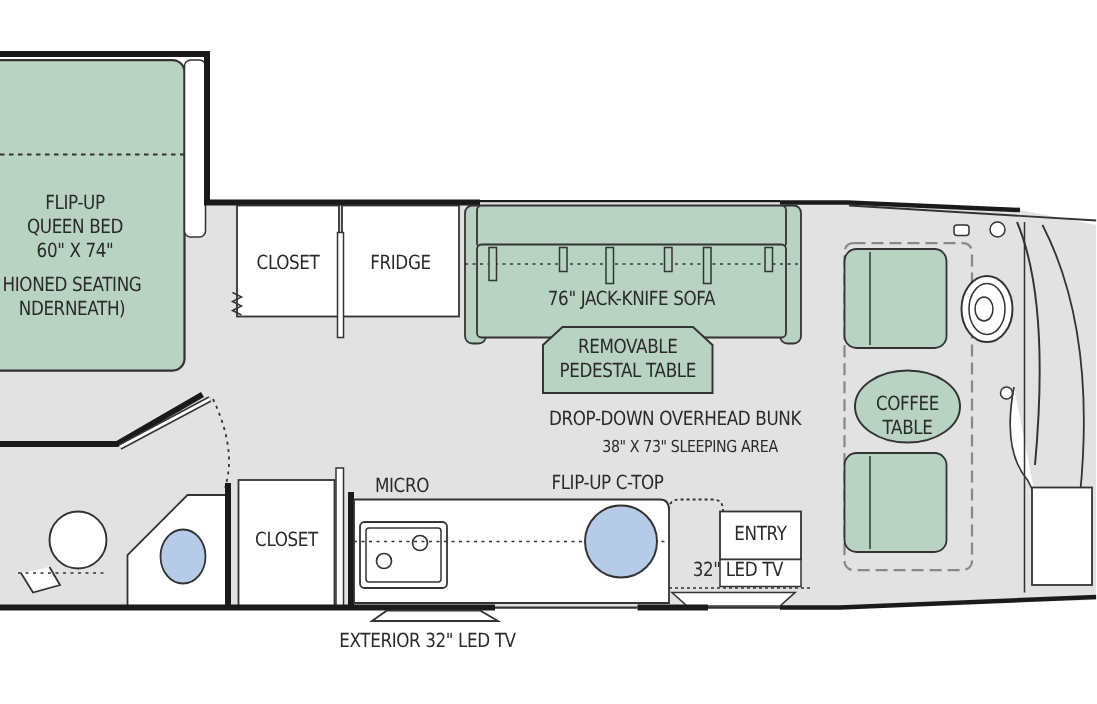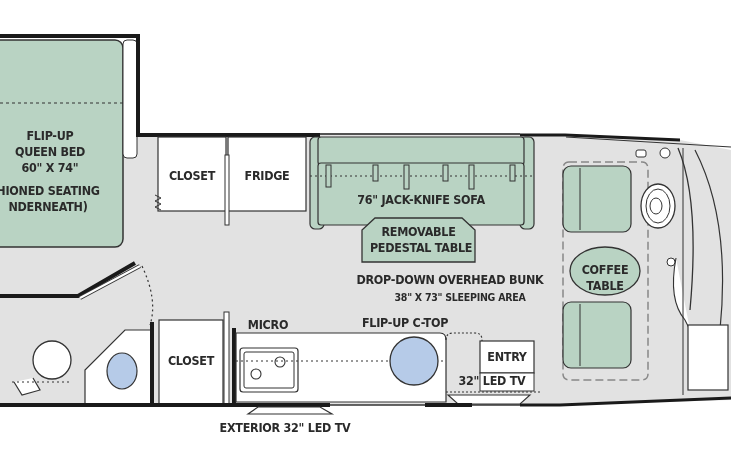--- a/index.html
+++ b/index.html
@@ -1,16 +1,16 @@
 <!DOCTYPE html>
 <html><head>
 <meta charset="utf-8">
 <style>
   html,body{margin:0;padding:0;background:#fff;}
-  #stage{position:relative;width:731px;height:469px;overflow:hidden;background:#fff;font-family:"DejaVu Sans Condensed","DejaVu Sans",sans-serif;font-weight:bold;}
+  #stage{position:relative;width:731px;height:469px;overflow:hidden;background:#fff;font-family:"DejaVu Sans Condensed","DejaVu Sans",sans-serif;}
   svg{position:absolute;left:0;top:0;}
   .lbl{position:absolute;font-family:"DejaVu Sans",sans-serif;font-size:13px;color:#2a2a2a;text-align:center;line-height:16px;letter-spacing:-0.3px;white-space:nowrap;transform:scaleX(0.86);transform-origin:center;}
 </style>
 </head>
 <body>
 
 <div id="stage">
 <svg width="731" height="469" viewBox="0 0 731 469">
 
   <path d="M0 36 L138 36 L138 135 L560 135 L680 140 L731 150 L731 400 L560 405 L0 405 Z" fill="#e2e2e2"></path>

